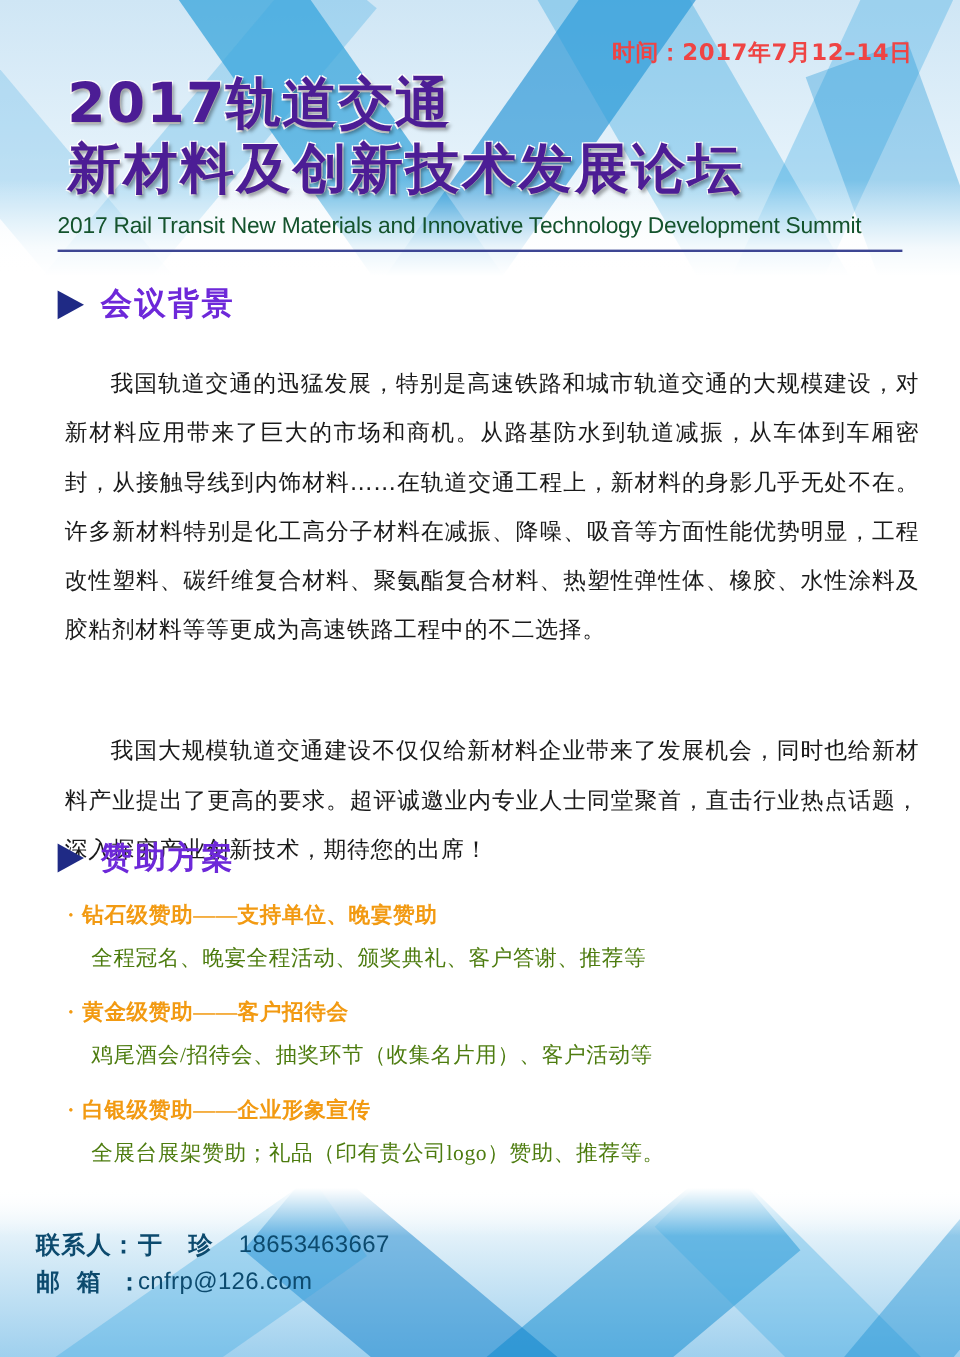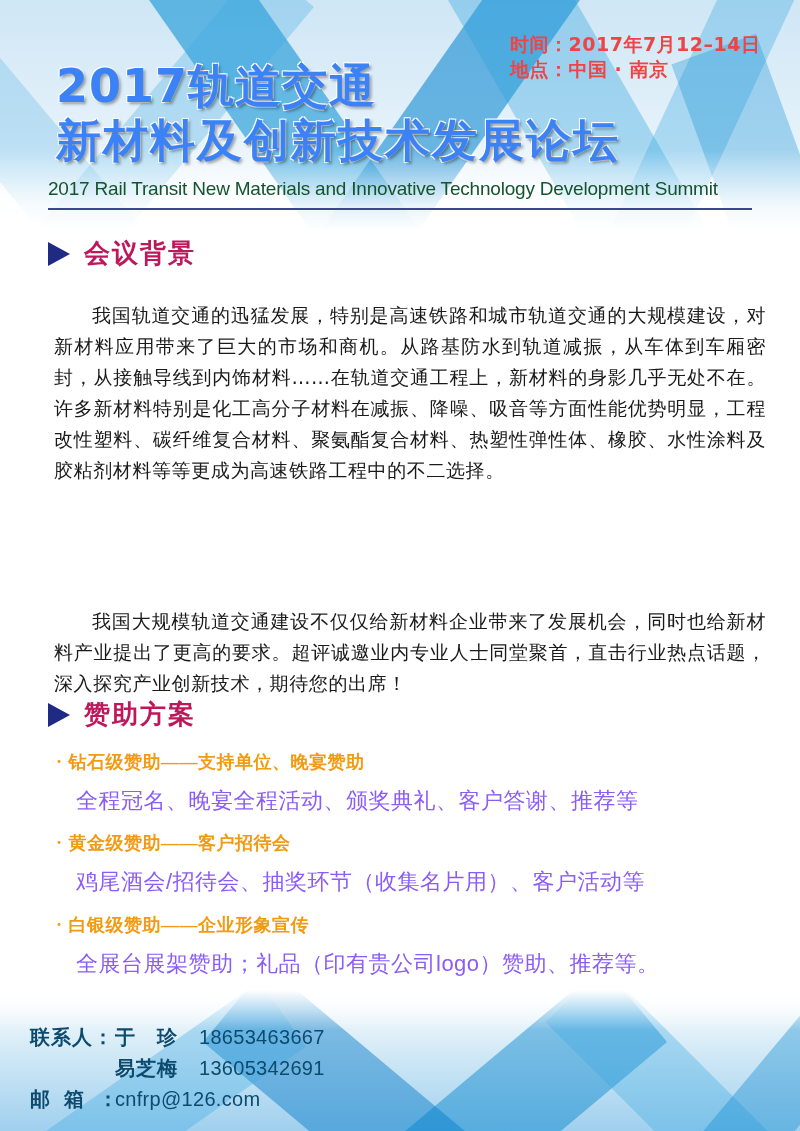--- a/index.html
+++ b/index.html
@@ -31,21 +31,21 @@
   .event-info {
     position: absolute; left: 510px; top: 32px;
     font-family: "DejaVu Sans", sans-serif; font-weight: bold; font-size: 19px;
     color: #ef4444; line-height: 25px; letter-spacing: 0.5px;
   }
   .event-info .row { white-space: nowrap; }
 
   
   .title-cn {
     position: absolute; left: 56px; font-family: "DejaVu Sans", sans-serif; font-weight: bold;
-    color: #3b82f6; white-space: nowrap;
+    color: #4c1d95; white-space: nowrap;
     text-shadow: 2px 2px 3px rgba(0,0,0,0.35), -1px -1px 0 #ffffff, 1px -1px 0 #ffffff, -1px 1px 0 #ffffff;
   }
   .title-line1 { top: 56px; font-size: 46px; letter-spacing: 1px; }
   .title-line2 { top: 111px; font-size: 45px; letter-spacing: 2px; }
   .title-en {
     position: absolute; left: 48px; top: 178px; font-family: "Liberation Sans", sans-serif;
     font-size: 19px; color: #14532d; white-space: nowrap; letter-spacing: -0.2px;
   }
   .title-rule {
     position: absolute; left: 48px; top: 208px; width: 704px; height: 2px; background: #3d4693;
@@ -53,45 +53,45 @@
 
   
   .section-heading {
     position: absolute; left: 48px; display: flex; align-items: center;
   }
   .section-heading .tri {
     width: 0; height: 0; border-top: 12px solid transparent; border-bottom: 12px solid transparent;
     border-left: 22px solid #1f2a85; margin-right: 14px;
   }
   .section-heading .label {
-    font-family: "DejaVu Sans", sans-serif; font-weight: bold; font-size: 26px; color: #be185d; letter-spacing: 2px;
+    font-family: "DejaVu Sans", sans-serif; font-weight: bold; font-size: 26px; color: #6d28d9; letter-spacing: 2px;
   }
   .heading-bg { top: 236px; }
   .heading-sponsor { top: 697px; }
 
   
   .body-text {
     position: absolute; left: 54px; width: 712px;
     font-family: "DejaVu Sans", sans-serif; font-size: 19px; color: #1a1a1a;
-    line-height: 31px; text-align: justify; letter-spacing: 0.6px;
+    line-height: 41px; text-align: justify; letter-spacing: 0.6px;
   }
   .body-text p { text-indent: 2em; }
   .para1 { top: 300px; }
   .para2 { top: 566px; margin-top: 40px; }
 
   
   .tier { position: absolute; left: 56px; }
   .tier .tier-title {
     font-family: Liberation Serif, serif; font-weight: bold; font-size: 18px; color: #f29a12;
     white-space: nowrap; letter-spacing: 0.5px;
   }
   .tier .tier-title .dot { margin-right: 6px; }
   .tier .tier-desc {
-    margin-top: 12px; margin-left: 20px; font-family: Liberation Sans, sans-serif; font-size: 22px;
-    color: #8b5cf6; white-space: nowrap; letter-spacing: 0.5px;
+    margin-top: 12px; margin-left: 20px; font-family: Liberation Serif, serif; font-size: 18px;
+    color: #4d7c0f; white-space: nowrap; letter-spacing: 0.5px;
   }
   .tier-1 { top: 750px; }
   .tier-2 { top: 831px; }
   .tier-3 { top: 913px; }
 
   
   .contact {
     position: absolute; left: 30px; top: 1022px;
     font-family: "Liberation Sans", sans-serif; font-size: 20px; color: #0c4a6e; line-height: 31px;
   }
@@ -121,23 +121,20 @@
   <div class="stripe" style="left:470px;top:-40px;width:100px;height:300px;background:rgba(0,130,205,0.45);transform:rotate(50deg);"></div>
   <div class="stripe" style="left:120px;top:-40px;width:80px;height:300px;background:rgba(60,170,225,0.35);transform:rotate(55deg);"></div>
   <div class="stripe" style="left:640px;top:-40px;width:80px;height:300px;background:rgba(60,170,225,0.35);transform:rotate(-45deg);"></div>
   <div class="stripe" style="left:740px;top:-20px;width:70px;height:260px;background:rgba(20,140,210,0.4);transform:rotate(40deg);"></div>
   <div class="footer-fade"></div>
 </div>
 
 <div class="event-info">
   <div class="row">
     <span>时间：</span><span>2017年7月12–14日</span>
-  </div>
-  <div class="row">
-    <span>地点：</span><span>中国 · 南京</span>
   </div>
 </div>
 
 <div class="title-cn title-line1">2017轨道交通</div>
 <div class="title-cn title-line2">新材料及创新技术发展论坛</div>
 <div class="title-en">2017 Rail Transit New Materials and Innovative Technology Development Summit</div>
 <div class="title-rule"></div>
 
 <div class="section-heading heading-bg">
   <span class="tri"></span>
@@ -176,21 +173,16 @@
   <div class="tier-desc">全展台展架赞助；礼品（印有贵公司logo）赞助、推荐等。</div>
 </div>
 
 <div class="contact">
   <div class="row">
     <span class="k">联系人：</span>
     <span class="name spaced">于珍</span>
     <span class="val">18653463667</span>
   </div>
   <div class="row">
-    <span class="k"></span>
-    <span class="name">易芝梅</span>
-    <span class="val">13605342691</span>
-  </div>
-  <div class="row">
     <span class="k spaced">邮箱：</span>
     <span class="val">cnfrp@126.com</span>
   </div>
 </div>
 
 </body></html>

